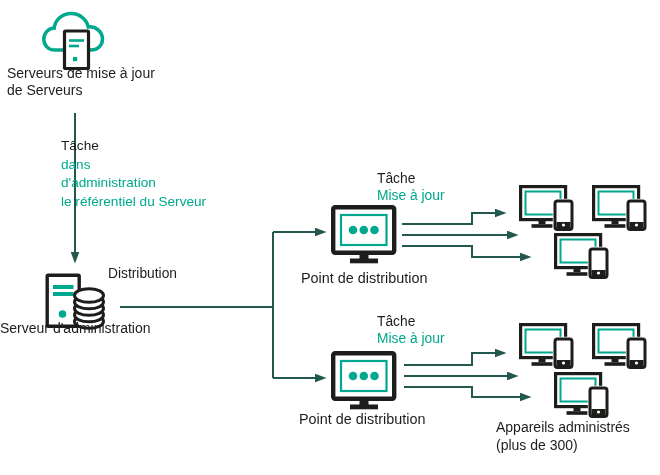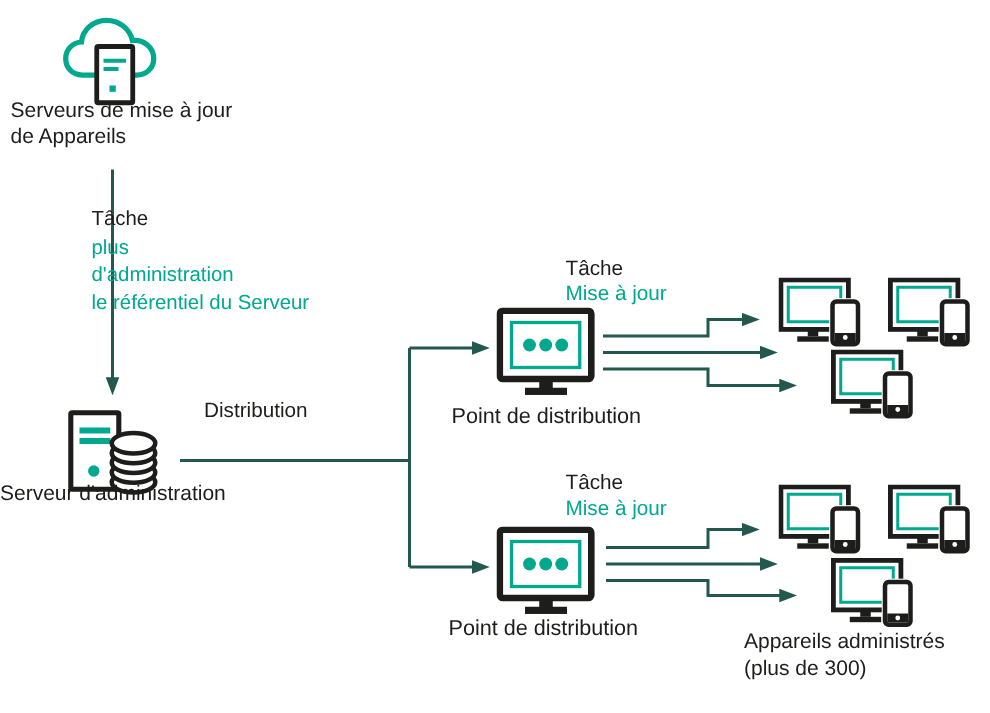--- a/index.html
+++ b/index.html
@@ -49,47 +49,47 @@
   <svg class="abs" style="left:42px;top:11px" width="66" height="60" viewBox="0 0 66 60">
     <path class="accent-stroke" stroke-width="3.5" d="M13,39 C5.5,39 1.8,33.5 1.8,28 C1.8,22 6.5,17.3 12.3,17 C13,9 20,2.5 29,2.5 C37.5,2.5 44.5,8.2 46.3,16 C53.5,15 60.5,20.5 60.5,28 C60.5,34.5 55.5,39 49,39 Z"></path>
     <rect class="ink-stroke" stroke-width="3.2" x="22.5" y="20" width="24" height="37.5" rx="1"></rect>
     <path class="accent-stroke" stroke-width="2.6" d="M27,29.5 L42,29.5"></path>
     <path class="accent-stroke" stroke-width="2.6" d="M27,35 L37,35"></path>
     <rect class="accent-fill" x="31" y="46" width="4.2" height="4.2"></rect>
   </svg>
 
   <div class="lbl" style="left:7px;top:65px;width:192px">
     <div>Serveurs de mise à jour</div>
-    <div>de Appareils</div>
+    <div>de Serveurs</div>
   </div>
 
   <div class="lbl task-block" style="left:61px;top:137px;width:240px">
     <div>Tâche</div>
-    <div class="teal">plus</div>
+    <div class="teal">dans</div>
     <div class="teal">d'administration</div>
     <div class="teal">le référentiel du Serveur</div>
   </div>
 
   <svg class="abs" style="left:45px;top:273px" width="62" height="58" viewBox="0 0 62 58">
     <rect class="ink-stroke" stroke-width="3.4" x="2.2" y="2.2" width="32" height="51" rx="1"></rect>
     <rect class="accent-fill" x="8" y="12" width="20.5" height="4"></rect>
     <rect class="accent-fill" x="8" y="19" width="20.5" height="4"></rect>
     <circle class="accent-fill" cx="17.5" cy="41" r="3.8"></circle>
     <g>
       <ellipse class="ink-stroke" stroke-width="3" cx="44" cy="48.5" rx="14.5" ry="6.8"></ellipse>
       <ellipse class="ink-stroke" stroke-width="3" cx="44" cy="42" rx="14.5" ry="6.8"></ellipse>
       <ellipse class="ink-stroke" stroke-width="3" cx="44" cy="35.5" rx="14.5" ry="6.8"></ellipse>
       <ellipse class="ink-stroke" stroke-width="3" cx="44" cy="29" rx="14.5" ry="6.8"></ellipse>
       <ellipse class="ink-stroke" stroke-width="3" cx="44" cy="22.5" rx="14.5" ry="6.8"></ellipse>
     </g>
   </svg>
 
   <div class="lbl" style="left:0px;top:320px;width:172px">Serveur d'administration</div>
 
-  <div class="lbl" style="left:136px;top:266px;width:142px;font-size:13.8px;line-height:16.5px">
+  <div class="lbl" style="left:108px;top:266px;width:142px;font-size:13.8px;line-height:16.5px">
     <div>Distribution</div>
   </div>
 
   <svg class="abs" style="left:331px;top:205px" width="66" height="60" viewBox="0 0 66 60">
     <rect class="ink-stroke" stroke-width="4.4" x="2.2" y="2.2" width="61" height="45.5" rx="2"></rect>
     <rect class="accent-stroke" stroke-width="2.2" x="10" y="10" width="45.5" height="30"></rect>
     <circle class="accent-fill" cx="22" cy="25" r="4.3"></circle>
     <circle class="accent-fill" cx="32.8" cy="25" r="4.3"></circle>
     <circle class="accent-fill" cx="43.5" cy="25" r="4.3"></circle>
     <rect class="ink-fill" x="28.5" y="47.7" width="9" height="6.3"></rect>

